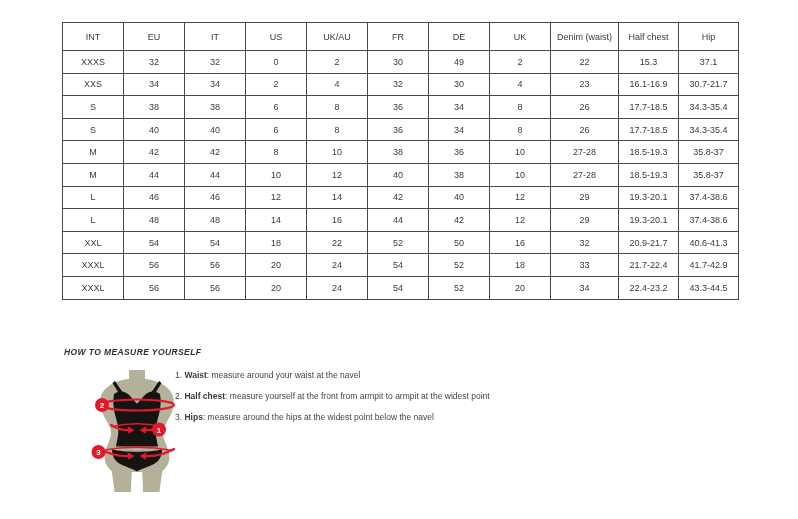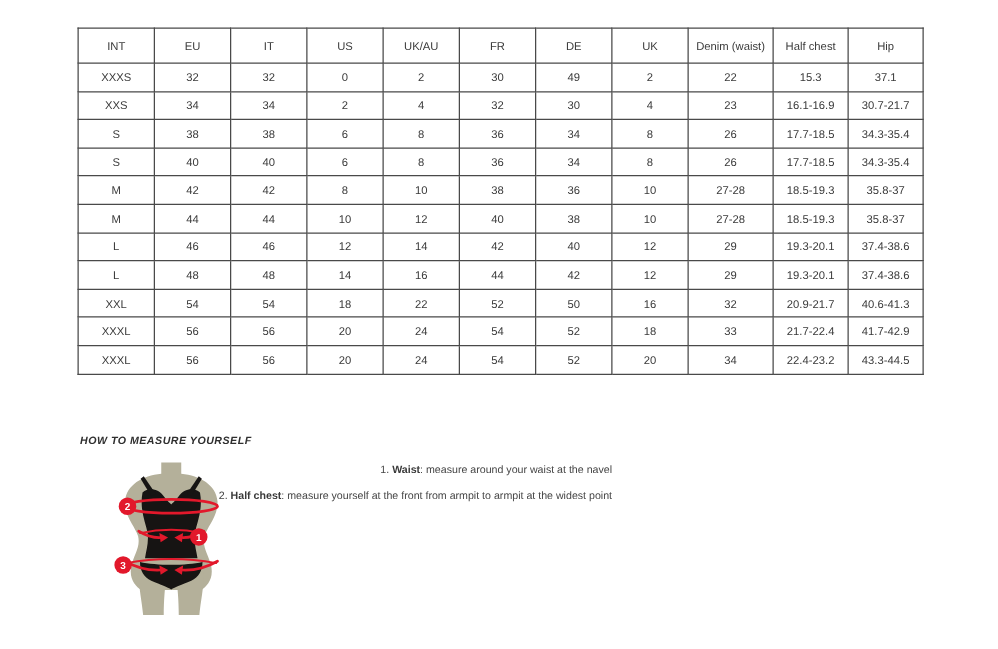--- a/index.html
+++ b/index.html
@@ -20,21 +20,21 @@
   table.size-table tbody td{height:21.6px;}
   .measure-title{
     position:absolute;left:64px;top:347px;
     font-size:8.5px;font-weight:bold;color:#2f2f2f;letter-spacing:.4px;font-style:italic;
   }
   .figure{position:absolute;left:85px;top:368px;width:100px;height:132px;}
   ol.instructions{
     position:absolute;left:175px;top:371px;margin:0;padding:0;list-style:none;
     font-size:8.5px;color:#454545;
   }
-  ol.instructions li{margin:0 0 12px 0;line-height:9px;text-align:right;}
+  ol.instructions li{margin:0 0 12px 0;line-height:9px;}
   ol.instructions b{color:#3a3a3a;}
   svg text.marker-num{
     font-family:"Liberation Sans",sans-serif;font-weight:bold;fill:#ffffff;font-size:8px;
   }
 </style>
 </head>
 <body>
 
 <div class="page">
 
@@ -266,15 +266,16 @@
       <g>
         <circle cx="13.5" cy="84" r="7" fill="#e2182b"></circle>
         <text class="marker-num" x="13.5" y="87" text-anchor="middle">3</text>
       </g>
     </svg>
   </div>
 
   <ol class="instructions">
       <li><span>1. </span><b>Waist</b><span>: measure around your waist at the navel</span></li>
       <li><span>2. </span><b>Half chest</b><span>: measure yourself at the front from armpit to armpit at the widest point</span></li>
+      <li><span>3. </span><b>Hips</b><span>: measure around the hips at the widest point below the navel</span></li>
     </ol>
 
 </div>
 
 </body></html>

